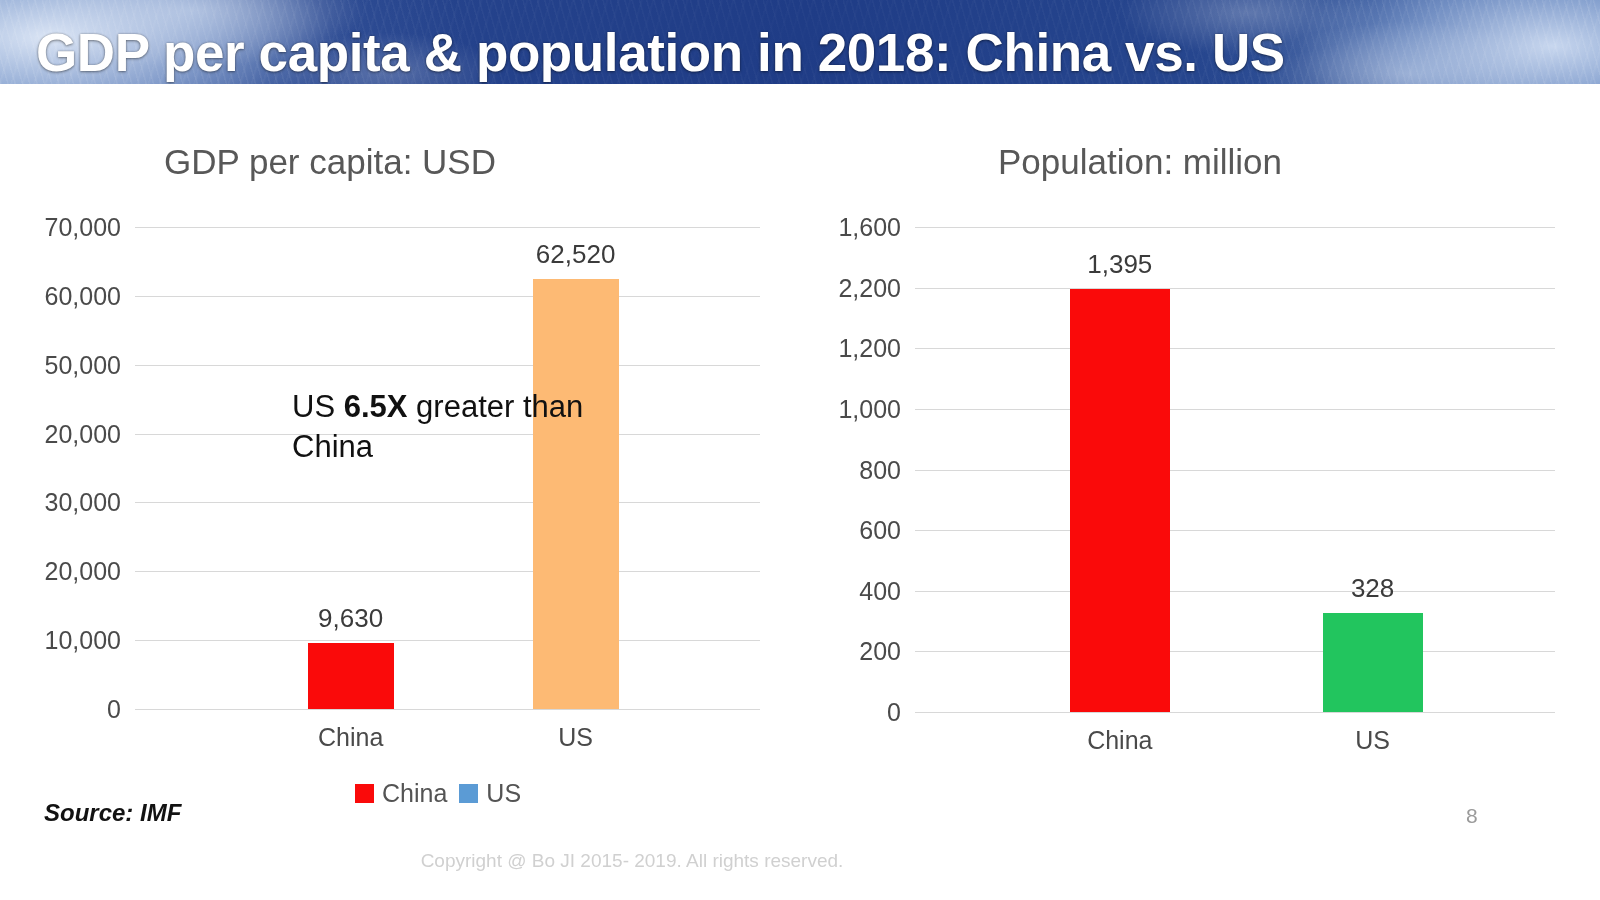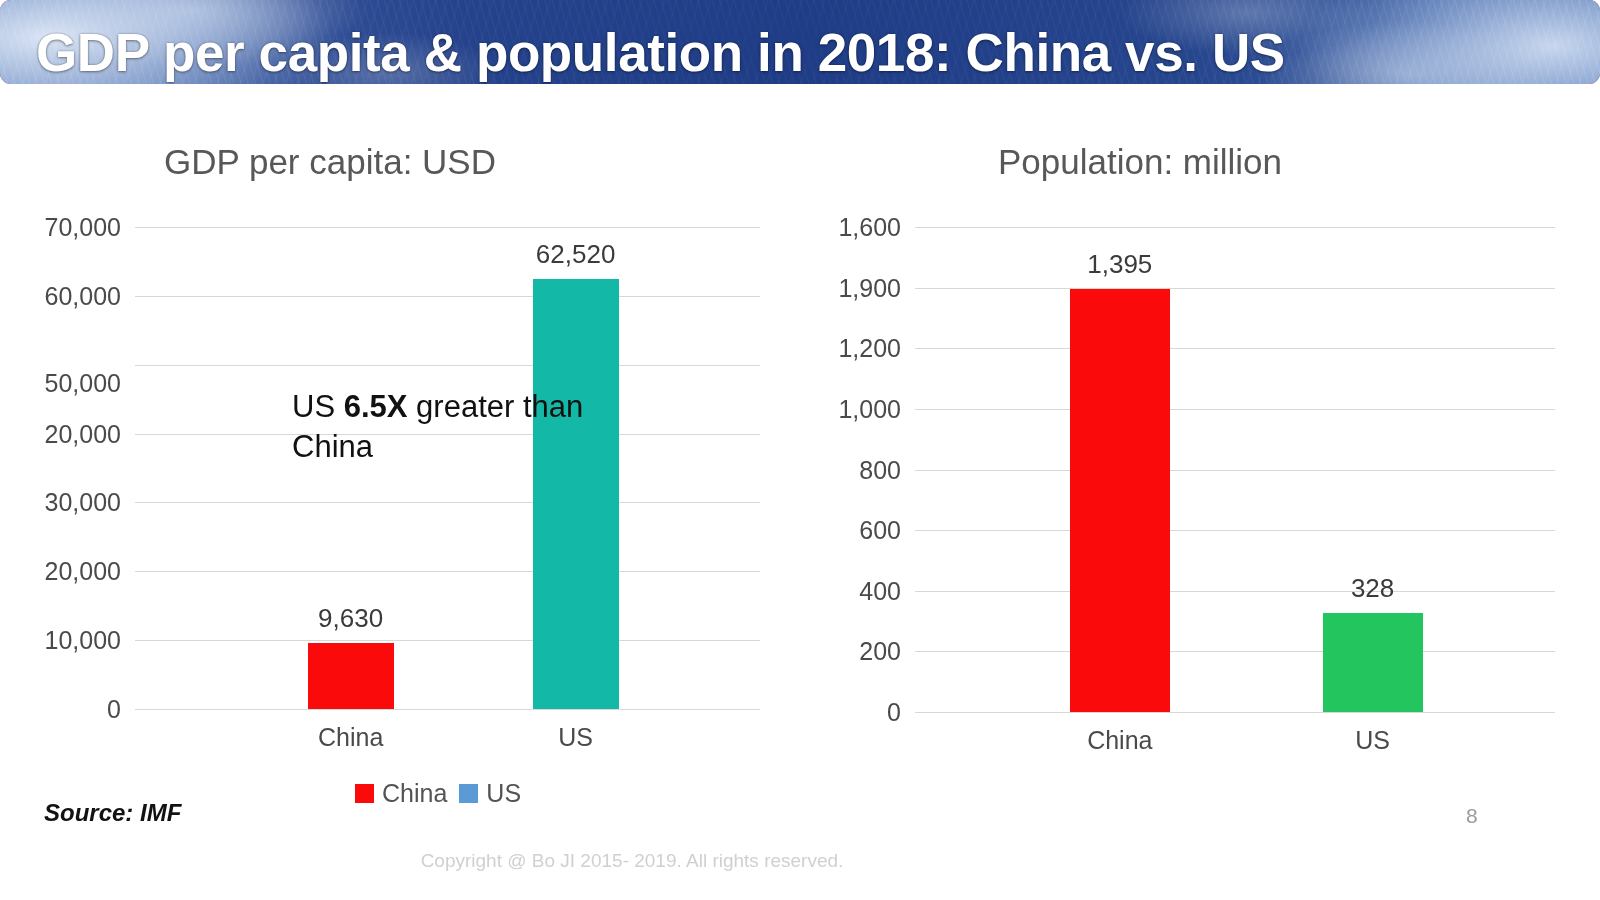--- a/index.html
+++ b/index.html
@@ -17,21 +17,20 @@
 
   
   .header-banner {
     position: absolute;
     left: 0;
     top: 0;
     width: 1600px;
     height: 84px;
     overflow: hidden;
     background: #ef4444;
-    border-radius: 11px;
   }
   .sky-base {
     position: absolute;
     inset: 0;
     background:
       radial-gradient(ellipse 420px 160px at 3% 45%, rgba(232,240,252,0.92) 0%, rgba(200,218,244,0.55) 38%, rgba(120,152,206,0.10) 68%, rgba(40,78,156,0) 100%),
       radial-gradient(ellipse 360px 150px at 97% 55%, rgba(225,236,252,0.85) 0%, rgba(186,208,240,0.48) 40%, rgba(110,146,202,0.10) 70%, rgba(40,78,156,0) 100%),
       radial-gradient(ellipse 240px 80px at 12% 12%, rgba(255,255,255,0.50) 0%, rgba(255,255,255,0) 72%),
       radial-gradient(ellipse 200px 70px at 88% 88%, rgba(255,255,255,0.42) 0%, rgba(255,255,255,0) 75%),
       radial-gradient(ellipse 180px 60px at 78% 15%, rgba(255,255,255,0.26) 0%, rgba(255,255,255,0) 72%),
@@ -224,30 +223,30 @@
         <div class="ytick" style="top: 482px;">0</div>
         <div class="gridline" style="top: 413.143px;"></div>
         <div class="ytick" style="top: 413.143px;">10,000</div>
         <div class="gridline" style="top: 344.286px;"></div>
         <div class="ytick" style="top: 344.286px;">20,000</div>
         <div class="gridline" style="top: 275.429px;"></div>
         <div class="ytick" style="top: 275.429px;">30,000</div>
         <div class="gridline" style="top: 206.571px;"></div>
         <div class="ytick" style="top: 206.571px;">20,000</div>
         <div class="gridline" style="top: 137.714px;"></div>
-        <div class="ytick" style="top: 137.714px; margin-top: 18px;">50,000</div>
+        <div class="ytick" style="top: 137.714px;">50,000</div>
         <div class="gridline" style="top: 68.8571px;"></div>
         <div class="ytick" style="top: 68.8571px;">60,000</div>
         <div class="gridline" style="top: 0px;"></div>
         <div class="ytick" style="top: 0px; text-align: right;">70,000</div>
         <div class="bar" style="height: 66.3094px; width: 86px; left: 172.625px; background: rgb(250, 10, 10);">
           <div class="bar-label">9,630</div>
           <div class="cat-label">China</div>
         </div>
-        <div class="bar" style="height: 430.495px; width: 86px; left: 397.625px; background: #14b8a6;">
+        <div class="bar" style="height: 430.495px; width: 86px; left: 397.625px; background: #fdba74;">
           <div class="bar-label">62,520</div>
           <div class="cat-label">US</div>
         </div>
       </div>
     <div class="callout callout-left">
       <span>US </span><span class="accent">6.5X</span><span> greater than China</span>
     </div>
     <div class="legend legend-left" id="legend-left">
         <div class="legend-item">
           <span class="swatch" style="background: rgb(250, 10, 10);"></span>
@@ -271,21 +270,21 @@
         <div class="ytick" style="top: 363.75px;">400</div>
         <div class="gridline" style="top: 303.125px;"></div>
         <div class="ytick" style="top: 303.125px;">600</div>
         <div class="gridline" style="top: 242.5px;"></div>
         <div class="ytick" style="top: 242.5px;">800</div>
         <div class="gridline" style="top: 181.875px;"></div>
         <div class="ytick" style="top: 181.875px;">1,000</div>
         <div class="gridline" style="top: 121.25px;"></div>
         <div class="ytick" style="top: 121.25px;">1,200</div>
         <div class="gridline" style="top: 60.625px;"></div>
-        <div class="ytick" style="top: 60.625px;">1,900</div>
+        <div class="ytick" style="top: 60.625px;">2,200</div>
         <div class="gridline" style="top: 0px;"></div>
         <div class="ytick" style="top: 0px;">1,600</div>
         <div class="bar" style="height: 422.859px; width: 100px; left: 154.8px; background: rgb(250, 10, 10);">
           <div class="bar-label">1,395</div>
           <div class="cat-label">China</div>
         </div>
         <div class="bar" style="height: 99.425px; width: 100px; left: 407.6px; background: #22c55e;">
           <div class="bar-label">328</div>
           <div class="cat-label">US</div>
         </div>

